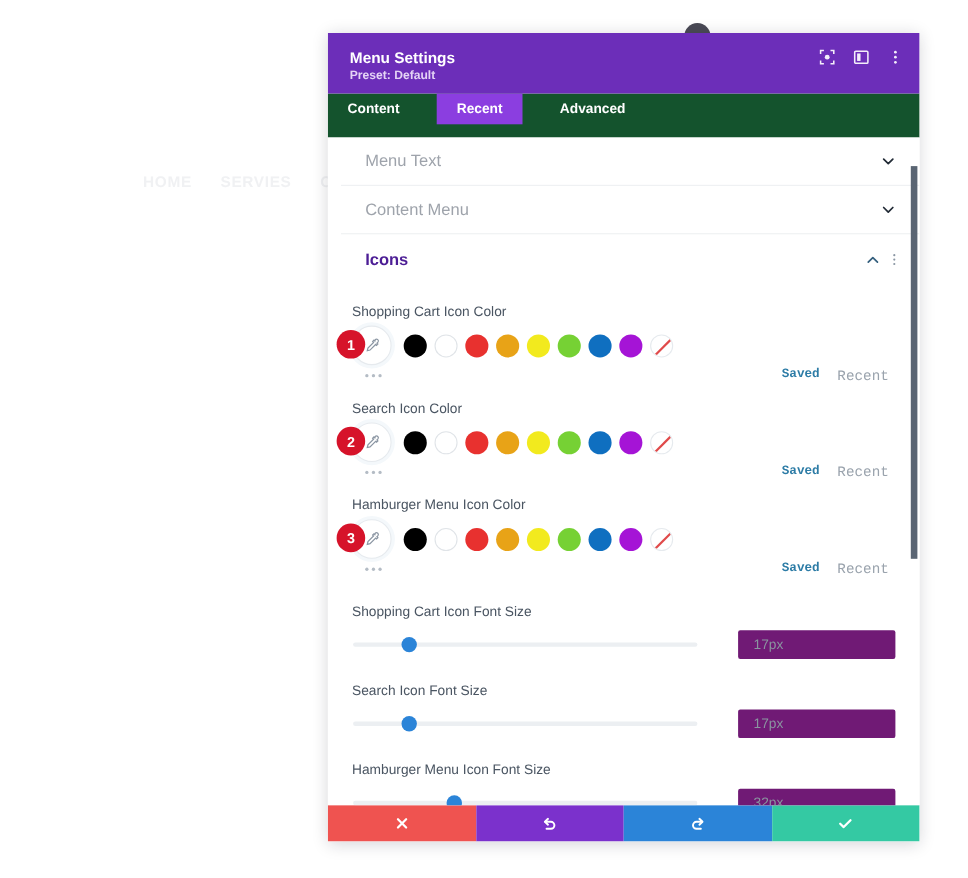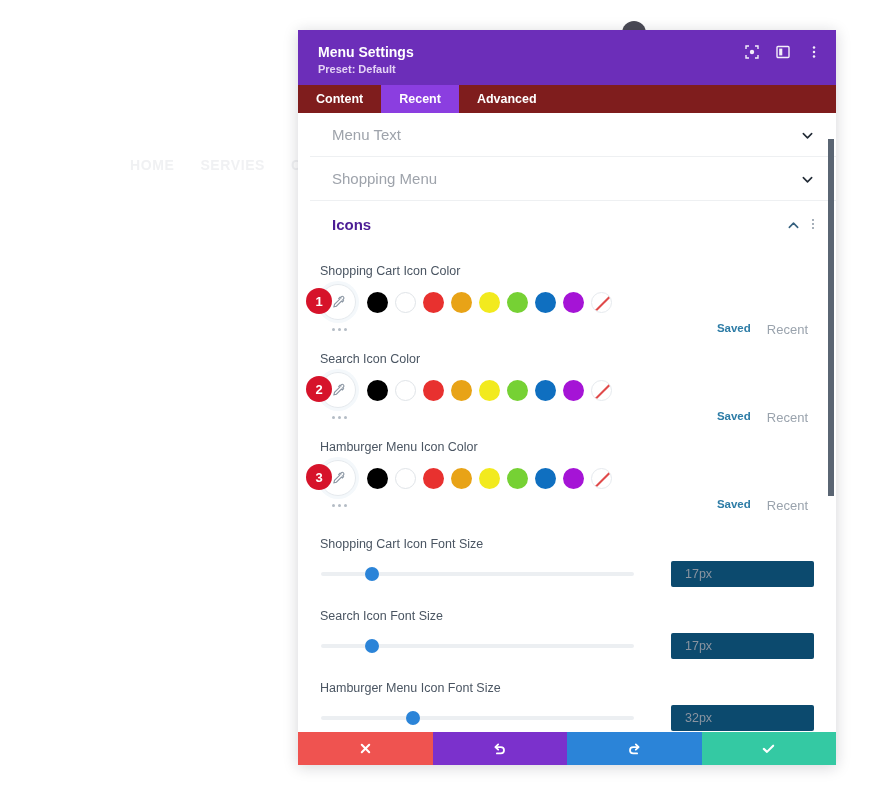--- a/index.html
+++ b/index.html
@@ -90,24 +90,25 @@
     right: 14px;
     top: 14px;
     display: flex;
     align-items: center;
     gap: 15px;
   }
   .hicon { width: 16px; height: 16px; opacity: 0.92; display: block; }
 
   
   .tabs {
-    background: #7f1d1d;
+    background: #14532d;
     display: flex;
     flex: 0 0 auto;
-    height: 28px;
+    height: 40px;
+    gap: 16px;
   }
   .tab {
     padding: 0 18px;
     height: 28px;
     line-height: 28px;
     color: #ffffff;
     font-size: 12.5px;
     font-weight: bold;
     cursor: pointer;
   }
@@ -213,21 +214,21 @@
 
   .color-row-sub {
     display: flex;
     align-items: center;
     justify-content: space-between;
     margin-top: 4px;
     height: 16px;
   }
   .dots-more { display: flex; gap: 3px; padding-left: 12px; }
   .dots-more i { width: 3px; height: 3px; border-radius: 50%; background: #b4bcc5; display: block; }
-  .saved-recent { display: flex; gap: 16px; padding-right: 6px; }
+  .saved-recent { display: flex; gap: 16px; padding-right: 6px; font-family: Liberation Mono, monospace; }
   .saved { font-size: 11.5px; color: #2d7ca6; font-weight: bold; cursor: pointer; }
   .recent { font-size: 13px; color: #9aa3ad; cursor: pointer; }
 
   
   .slider-row {
     display: flex;
     align-items: center;
     margin-top: 10px;
   }
   .slider-track {
@@ -242,21 +243,21 @@
     position: absolute;
     top: -5px;
     width: 14px; height: 14px;
     border-radius: 50%;
     background: #2b84d8;
   }
   .slider-value {
     margin-left: 37px;
     width: 143px;
     height: 26px;
-    background: #0c4a6e;
+    background: #701a75;
     border-radius: 2px;
     display: flex;
     align-items: center;
     padding-left: 14px;
     font-size: 12.5px;
     color: #8a94a0;
   }
 
   
   .scrollbar-track {
@@ -349,21 +350,21 @@
       <div class="section-row">
         <span class="sec-title">Menu Text</span>
         <span class="chev">
           <svg viewBox="0 0 14 14" width="13" height="13" fill="none" stroke="#222b36" stroke-width="1.7" stroke-linecap="round" stroke-linejoin="round">
             <path d="M2.5 5 L7 9.5 L11.5 5"></path>
           </svg>
         </span>
       </div>
 
       <div class="section-row">
-        <span class="sec-title">Shopping Menu</span>
+        <span class="sec-title">Content Menu</span>
         <span class="chev">
           <svg viewBox="0 0 14 14" width="13" height="13" fill="none" stroke="#222b36" stroke-width="1.7" stroke-linecap="round" stroke-linejoin="round">
             <path d="M2.5 5 L7 9.5 L11.5 5"></path>
           </svg>
         </span>
       </div>
 
       <div class="section-row open" style="border-bottom:none; height:46px;">
         <span class="sec-title" style="color:#4c1d95;font-weight:bold;">Icons</span>
         <span class="sec-right">

